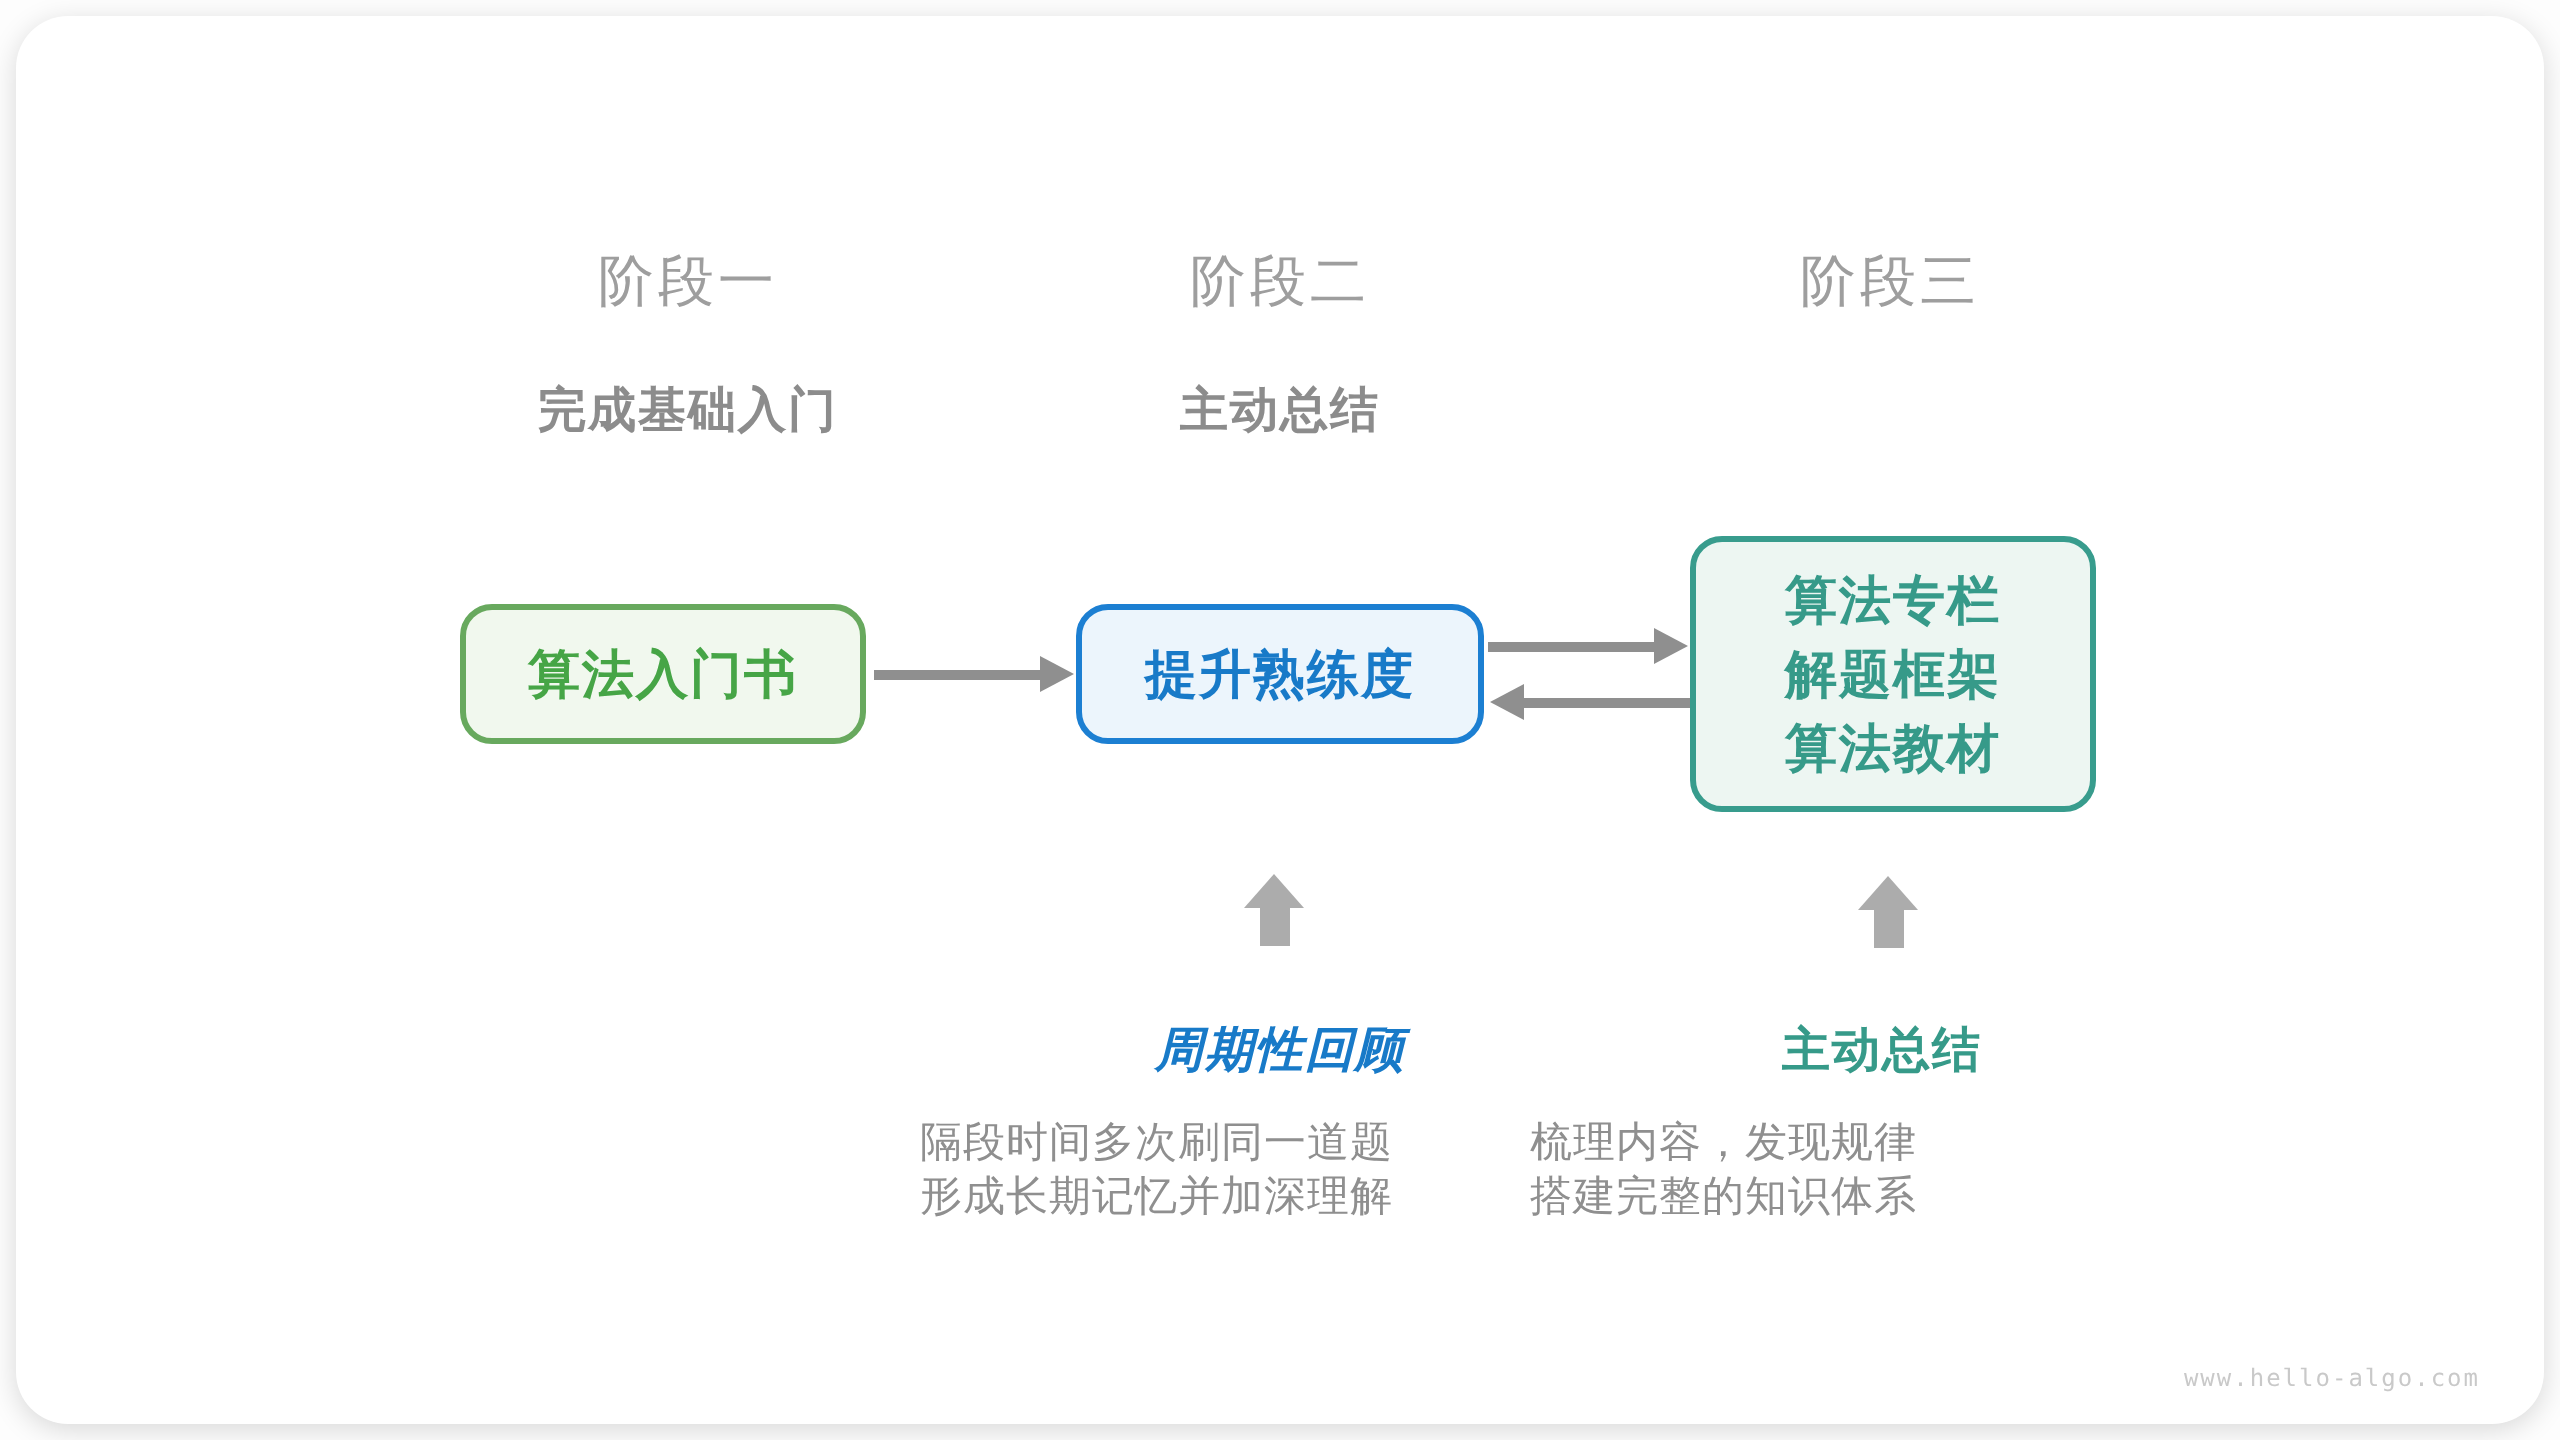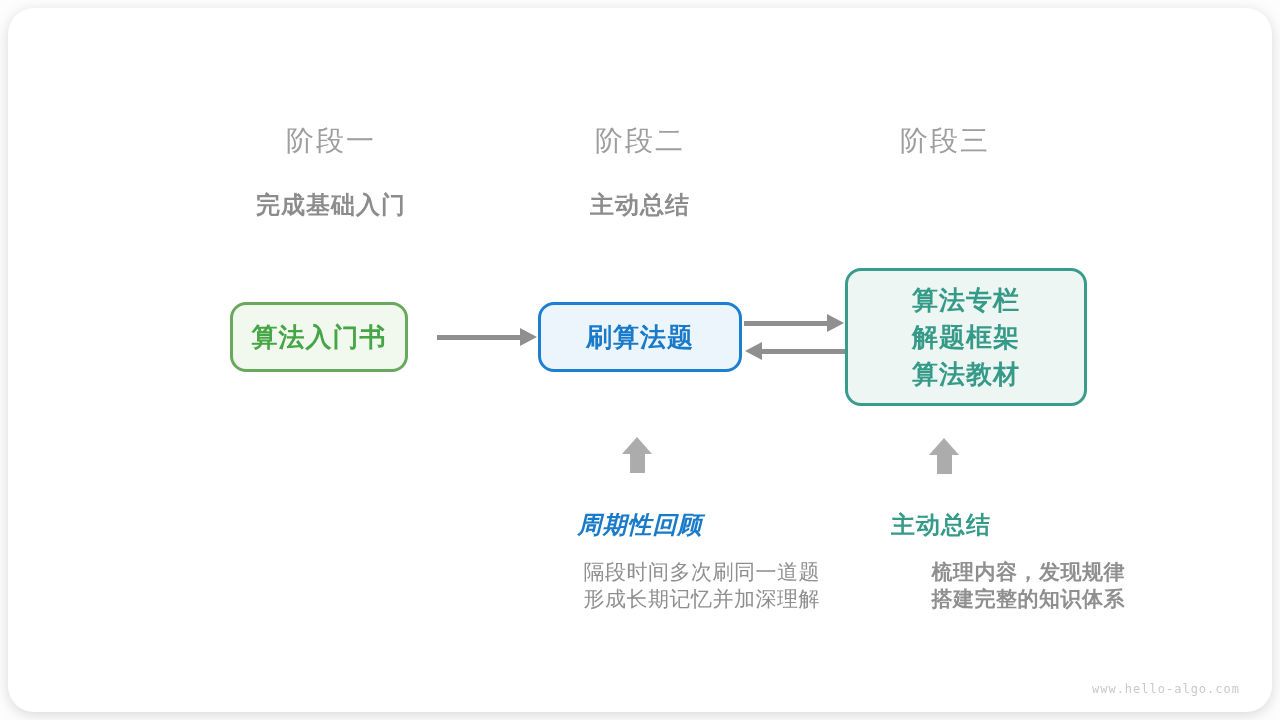--- a/index.html
+++ b/index.html
@@ -10,33 +10,33 @@
   }
   .card {
     position:absolute; left:8px; top:8px; width:1264px; height:704px;
     background:#ffffff; border-radius:26px;
     box-shadow:0 3px 14px rgba(0,0,0,0.15);
   }
   
   .stage { position:absolute; top:122px; width:300px; text-align:center; }
   .stage-title { font-size:28px; color:var(--stage-title); letter-spacing:2px; }
   .stage-subtitle { margin-top:29px; font-size:24px; font-weight:bold; color:var(--stage-subtitle); letter-spacing:1px; }
-  #stage1 { left:181px;font-family:Liberation Serif, serif; } #stage2 { left:490px; } #stage3 { left:795px; }
+  #stage1 { left:194px;font-family:Liberation Serif, serif; } #stage2 { left:490px; } #stage3 { left:795px; }
 
   
   .node {
     position:absolute; display:flex; align-items:center; justify-content:center;
     border-radius:16px; border:3px solid; box-sizing:border-box;
     font-weight:bold; letter-spacing:1px;
   }
-  #box-intro    { left:230px; top:302px; width:178px; height:70px; font-size:26px;
+  #box-intro    { left:230px; top:302px; width:203px; height:70px; font-size:26px;
                   border-color:var(--green-border); background:var(--green-bg); color:var(--green-text); }
   #box-practice { left:538px; top:302px; width:204px; height:70px; font-size:26px;
                   border-color:var(--blue-border); background:var(--blue-bg); color:var(--blue-text); }
-  #box-resources{ left:845px; top:268px; width:242px; height:138px; font-size:26px; line-height:37px;
+  #box-resources{ left:845px; top:268px; width:203px; height:138px; font-size:26px; line-height:37px;
                   flex-direction:column; border-color:var(--teal-border); background:var(--teal-bg); color:var(--teal-text); }
 
   
   .harrow { position:absolute; height:5px; background:var(--arrow); }
   .harrow.right::after {
     content:""; position:absolute; right:-16px; top:-7px; width:0; height:0;
     border-top:9px solid transparent; border-bottom:9px solid transparent;
     border-left:17px solid var(--arrow);
   }
   .harrow.left::before {
@@ -57,24 +57,24 @@
   }
   .block-arrow .stem { width:15px; height:19px; margin:0 auto; background:var(--block-arrow); }
   #uparrow-review    { left:622px; top:437px; }
   #uparrow-summarize { left:929px; top:438px; }
 
   
   .annot-label { position:absolute; top:509px; width:300px; text-align:center;
                  font-size:24px; font-weight:bold; letter-spacing:1px; }
   #label-review    { left:490px; color:var(--blue-text);font-style:italic; }
   #label-summarize { left:791px; color:var(--teal-text); }
-  .annot-desc { position:absolute; top:558px; text-align:right;
+  .annot-desc { position:absolute; top:558px; text-align:left;
                 font-size:21px; line-height:27px; color:var(--desc); letter-spacing:0.5px; }
   #desc-review    { left:460px; width:360px; }
-  #desc-summarize { left:765px; width:360px;font-weight:bold; }
+  #desc-summarize { left:765px; width:360px; }
 
   .watermark {
     position:absolute; right:40px; bottom:24px;
     font-family:"DejaVu Sans Mono","Liberation Mono",monospace;
     font-size:12px; color:var(--watermark); letter-spacing:1px;
   }
 </style>
 </head>
 <body>
 
@@ -90,21 +90,21 @@
     <div class="stage-subtitle">主动总结</div>
   </div>
   <div class="stage" id="stage3">
     <div class="stage-title">阶段三</div>
   </div>
 
   <div class="node" id="box-intro">
     <span>算法入门书</span>
   </div>
   <div class="node" id="box-practice">
-    <span>刷算法题</span>
+    <span>提升熟练度</span>
   </div>
   <div class="node" id="box-resources">
     <span>算法专栏</span>
     <span>解题框架</span>
     <span>算法教材</span>
   </div>
 
   <div class="harrow right" id="arrow-a"></div>
   <div class="harrow right" id="arrow-b"></div>
   <div class="harrow left" id="arrow-c"></div>

